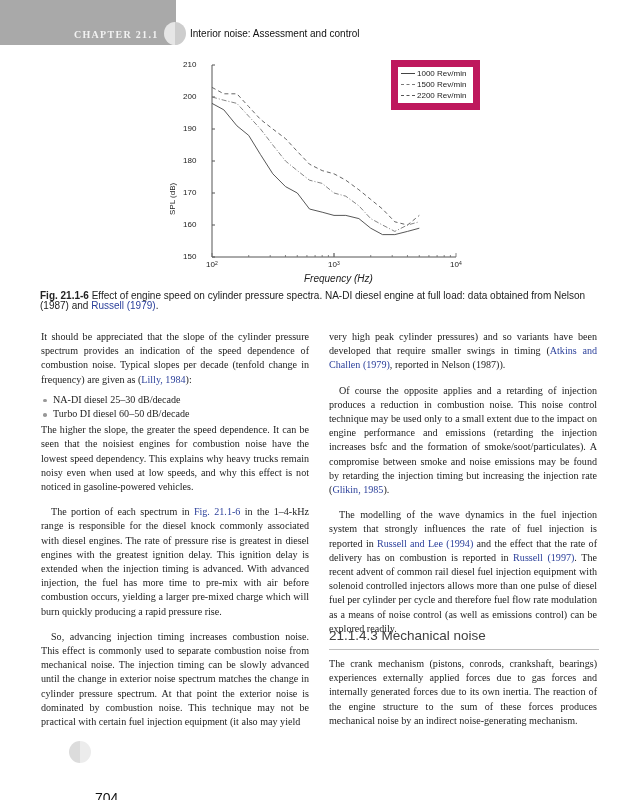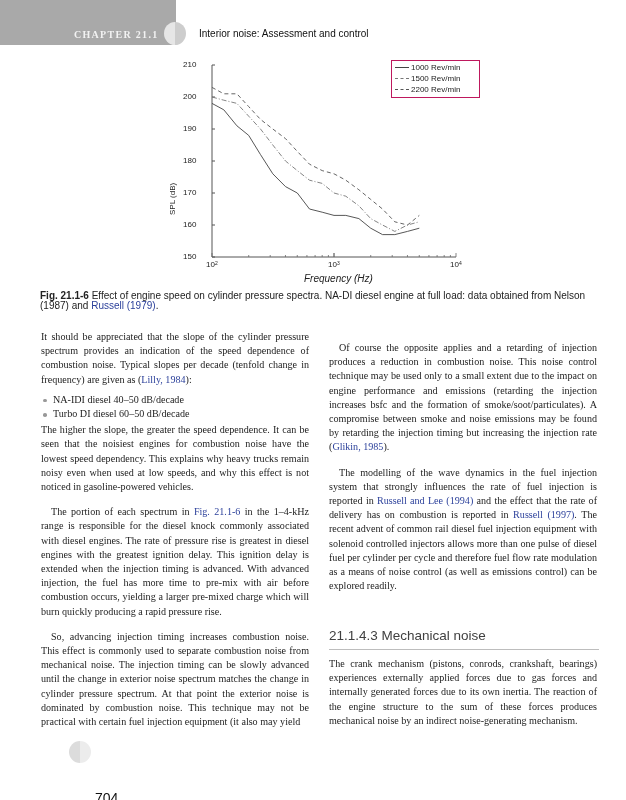--- a/index.html
+++ b/index.html
@@ -2,30 +2,30 @@
 <html><head>
 <meta charset="utf-8">
 <style>
   html, body { margin:0; padding:0; background:#ffffff; }
   body { width:626px; height:800px; position:relative; overflow:hidden; font-family:"Liberation Serif", serif; color:#1a1a1a; }
   .hdr-block { position:absolute; left:0; top:0; width:176px; height:45px; background:#a9a9a9; }
   .hdr-chapter { position:absolute; left:74px; top:29px; font-family:Liberation Serif, serif; font-size:10px; font-weight:bold; letter-spacing:1.3px; color:#f2f2f2; }
   .hdr-circle { position:absolute; left:164px; top:22px; width:22px; height:23px; border-radius:50%; overflow:hidden; }
   .hdr-circle .l { position:absolute; left:0; top:0; width:50%; height:100%; background:#e6e6e6; }
   .hdr-circle .r { position:absolute; right:0; top:0; width:50%; height:100%; background:#cdcdcd; }
-  .hdr-title { position:absolute; left:199px; top:28px; font-family:"Liberation Sans", sans-serif; font-size:10px; color:#111; }
+  .hdr-title { position:absolute; left:190px; top:28px; font-family:"Liberation Sans", sans-serif; font-size:10px; color:#111; }
 
   .chart { position:absolute; left:150px; top:50px; width:340px; height:240px; }
   .chart svg { position:absolute; left:0; top:0; }
   .ytick { position:absolute; font-family:"Liberation Sans", sans-serif; font-size:8px; color:#222; text-align:left; width:24px; }
   .xtick { position:absolute; font-family:"Liberation Sans", sans-serif; font-size:8px; color:#222; }
   .xtick sup { font-size:5px; vertical-align:top; }
   .ylabel { position:absolute; left:18px; top:165px; transform:rotate(-90deg); transform-origin:left top; font-family:"Liberation Sans", sans-serif; font-size:8px; color:#222; white-space:nowrap; }
   .xlabel { position:absolute; left:154px; top:223px; font-family:"Liberation Sans", sans-serif; font-size:10px; color:#222;font-style:italic; }
-  .legend { position:absolute; left:241px; top:10px; width:75px; height:36px; border:1px solid #be185d; background:#fff;padding-left:12px; }
+  .legend { position:absolute; left:241px; top:10px; width:75px; height:36px; border:7px solid #be185d; background:#fff; }
   .leg-row { position:absolute; left:3px; height:11px; font-family:"Liberation Sans", sans-serif; font-size:8px; color:#222; display:flex; align-items:center; }
   .leg-swatch { width:14px; height:0; margin-right:2px; }
 
   .caption { position:absolute; left:40px; top:291px; width:555px; font-family:"Liberation Sans", sans-serif; font-size:10px; line-height:10px; color:#222; }
   .caption b { font-weight:bold; }
   a.ref, span.ref { color:#2a3f9a; text-decoration:none; }
 
   .col { position:absolute; top:330px; width:268px; font-size:10.1px; line-height:14.2px; text-align:justify; color:#1c1c1c; }
   .col-left { left:41px; }
   .col-right { left:329px; }
@@ -120,29 +120,30 @@
   </div>
 </div>
 
 <div class="caption">
   <b>Fig. 21.1-6</b><span> Effect of engine speed on cylinder pressure spectra. NA-DI diesel engine at full load: data obtained from Nelson (1987) and </span><a class="ref">Russell (1979)</a><span>.</span>
 </div>
 
 <div class="col col-left">
   <p><span>It should be appreciated that the slope of the cylinder pressure spectrum provides an indication of the speed dependence of combustion noise. Typical slopes per decade (tenfold change in frequency) are given as (</span><a class="ref">Lilly, 1984</a><span>):</span></p>
   <ul>
-    <li><span class="dot"></span><span>NA-IDI diesel 40–50 dB/decade</span></li>
+    <li><span class="dot"></span><span>NA-DI diesel 25–30 dB/decade</span></li>
     <li><span class="dot"></span><span>Turbo DI diesel 60–50 dB/decade</span></li>
   </ul>
   <p>The higher the slope, the greater the speed dependence. It can be seen that the noisiest engines for combustion noise have the lowest speed dependency. This explains why heavy trucks remain noisy even when used at low speeds, and why this effect is not noticed in gasoline-powered vehicles.</p>
   <p class="ind"><span>The portion of each spectrum in </span><a class="ref">Fig. 21.1-6</a><span> in the 1–4-kHz range is responsible for the diesel knock commonly associated with diesel engines. The rate of pressure rise is greatest in diesel engines with the greatest ignition delay. This ignition delay is extended when the injection timing is advanced. With advanced injection, the fuel has more time to pre-mix with air before combustion occurs, yielding a larger pre-mixed charge which will burn quickly producing a rapid pressure rise.</span></p>
   <p class="ind">So, advancing injection timing increases combustion noise. This effect is commonly used to separate combustion noise from mechanical noise. The injection timing can be slowly advanced until the change in exterior noise spectrum matches the change in cylinder pressure spectrum. At that point the exterior noise is dominated by combustion noise. This technique may not be practical with certain fuel injection equipment (it also may yield</p>
 </div>
 
 <div class="col col-right">
+  <p><span>very high peak cylinder pressures) and so variants have been developed that require smaller swings in timing (</span><a class="ref">Atkins and Challen (1979)</a><span>, reported in Nelson (1987)).</span></p>
   <p class="ind"><span>Of course the opposite applies and a retarding of injection produces a reduction in combustion noise. This noise control technique may be used only to a small extent due to the impact on engine performance and emissions (retarding the injection increases bsfc and the formation of smoke/soot/particulates). A compromise between smoke and noise emissions may be found by retarding the injection timing but increasing the injection rate (</span><a class="ref">Glikin, 1985</a><span>).</span></p>
   <p class="ind"><span>The modelling of the wave dynamics in the fuel injection system that strongly influences the rate of fuel injection is reported in </span><a class="ref">Russell and Lee (1994)</a><span> and the effect that the rate of delivery has on combustion is reported in </span><a class="ref">Russell (1997)</a><span>. The recent advent of common rail diesel fuel injection equipment with solenoid controlled injectors allows more than one pulse of diesel fuel per cylinder per cycle and therefore fuel flow rate modulation as a means of noise control (as well as emissions control) can be explored readily.</span></p>
 </div>
 
 <div class="section-h">21.1.4.3  Mechanical noise</div>
 <div class="col col-right col-right-2">
   <p>The crank mechanism (pistons, conrods, crankshaft, bearings) experiences externally applied forces due to gas forces and internally generated forces due to its own inertia. The reaction of the engine structure to the sum of these forces produces mechanical noise by an indirect noise-generating mechanism.</p>
 </div>
 
 <div class="foot-circle">

